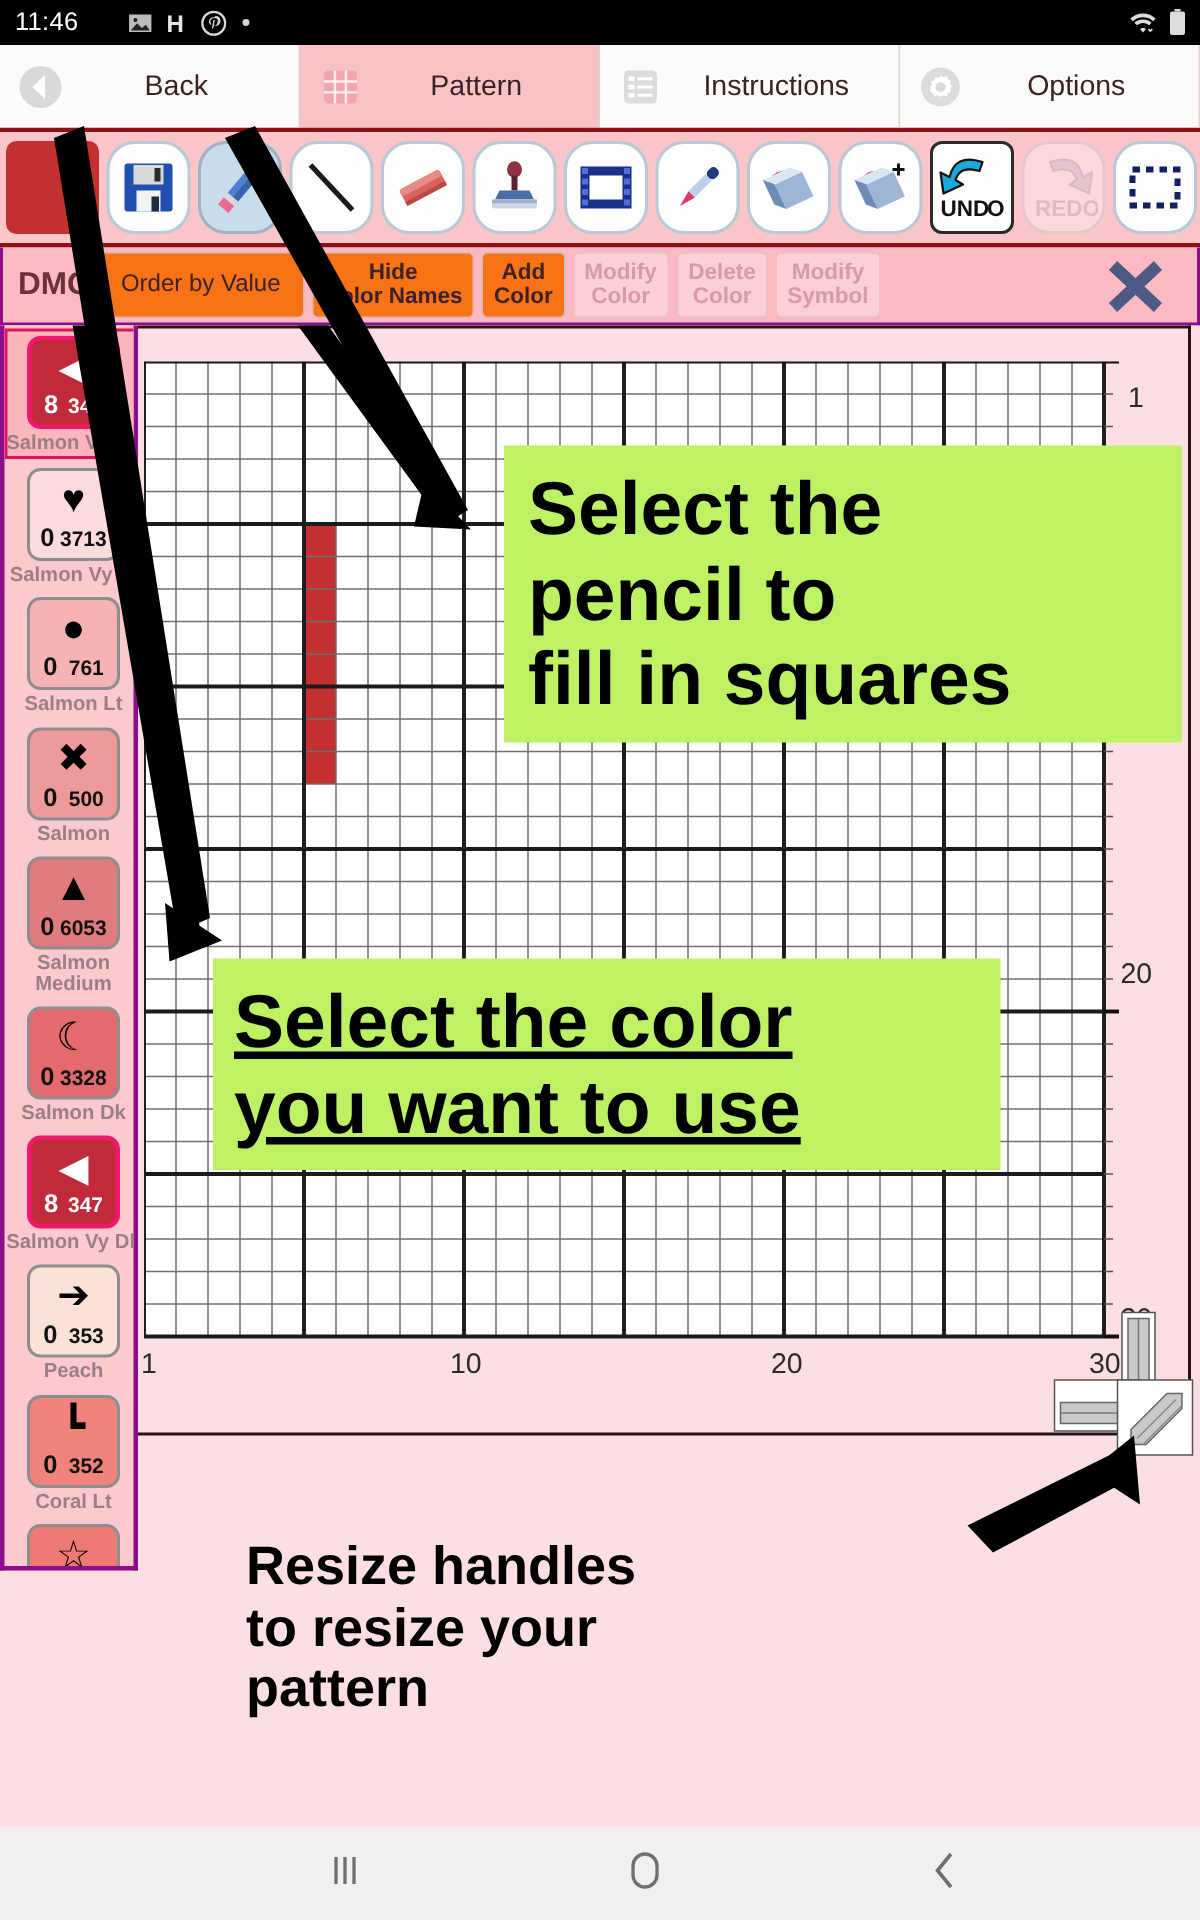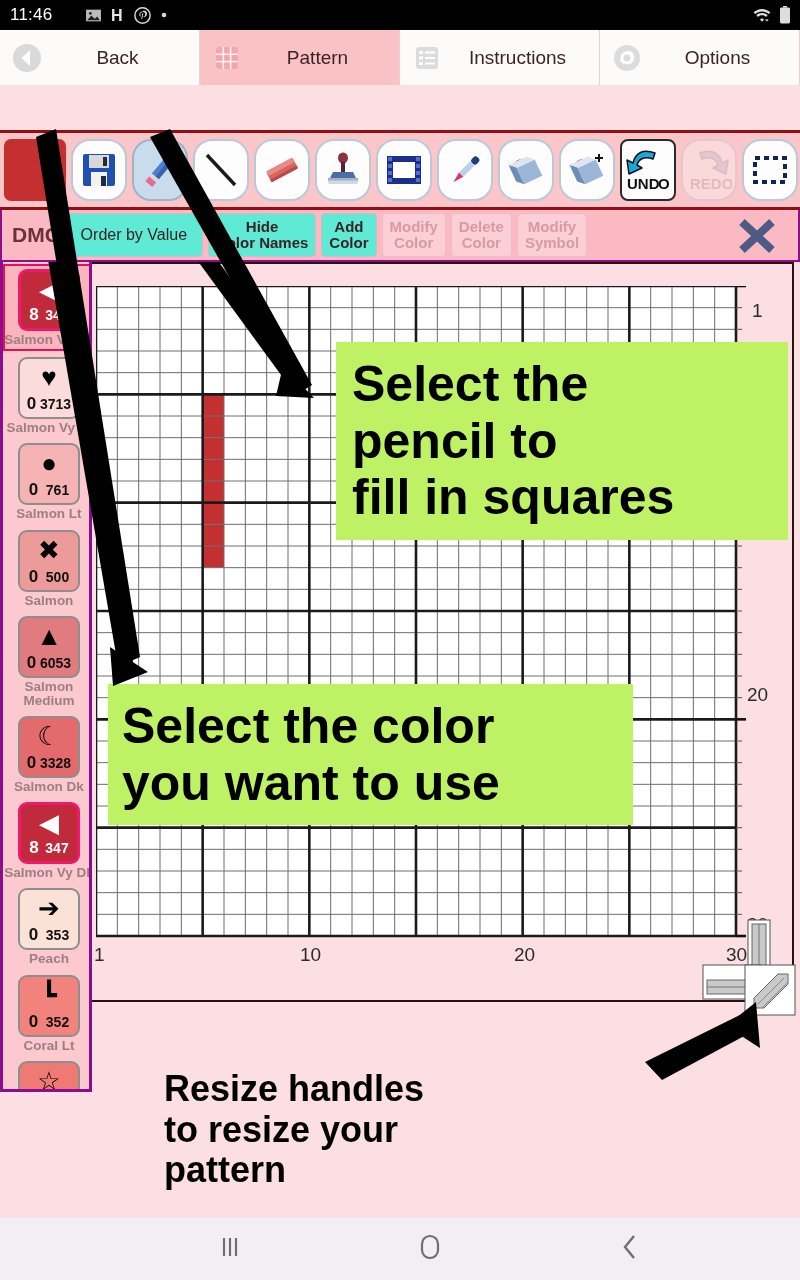--- a/index.html
+++ b/index.html
@@ -36,21 +36,20 @@
     font-weight: 400; padding-right: 14px;
   }
   .tabicon { width: 30px; height: 30px; flex: 0 0 30px; }
 
   
   .toolbar {
     height: 80px; background: #fbc6c9;
     border-top: 3px solid #8e0f14; border-bottom: 3px solid #8e0f14;
     display: flex; align-items: center; padding: 0 4px; gap: 5px;
     overflow: hidden;
-    margin-top: 45px;
   }
   .curcolor { width: 62px; height: 62px; border-radius: 7px; flex: 0 0 62px; }
   .tool {
     width: 56px; height: 62px; flex: 0 0 56px;
     border: 2px solid #b9c9d6; border-radius: 19px;
     background: #fdfdfd; display: flex; align-items: center; justify-content: center;
   }
   .tool.sel { background: #c9dcec; border-color: #9bb4c8; }
   .tool.dark { background: #fdfdfd; border: 2px solid #2a2a2a; border-radius: 8px; }
   .tool.disabled { opacity: .34; }
@@ -58,21 +57,21 @@
 
   
   .colorhdr {
     height: 52px; background: #fbb9c4;
     border: 2px solid #8d0d8d; border-top: none;
     display: flex; align-items: center; padding: 0 6px; gap: 5px;
     position: relative;
   }
   .dmc-label { font-size: 21px; font-weight: 700; color: #6d3238; padding-left: 4px; }
   .hbtn {
-    background: #5eead4; border: 1px solid #d9b8bd; border-radius: 4px;
+    background: #f97316; border: 1px solid #d9b8bd; border-radius: 4px;
     font-size: 15px; color: #3b2226; text-align: center; line-height: 1.05;
     padding: 3px 7px; min-height: 44px;
     display: flex; flex-direction: column; align-items: center; justify-content: center;
     font-weight: 700;
   }
   .hbtn.wide { font-weight: 400; min-width: 138px; font-size: 16px; }
   .hbtn.dim { background: #fbcfd5; color: #d89aa3; border-color: #eebcc3; font-weight: 700;}
   .xclose { position: absolute; right: 18px; top: 6px; }
 
   
@@ -656,21 +655,21 @@
       </svg>
     </span>
   </div>
 
   <div class="callout" style="left:336px; top:80px; width:452px; padding:14px 16px; font-size:50px;">
     <div>Select the</div>
     <div>pencil to</div>
     <div>fill in squares</div>
   </div>
 
-  <div class="callout" style="left:108px; top:422px; width:525px; padding:14px 14px; font-size:50px;">
+  <div class="callout" style="left:142px; top:422px; width:525px; padding:14px 14px; font-size:50px;text-decoration:underline;">
     <div>Select the color</div>
     <div>you want to use</div>
   </div>
 
   <div class="callout pink" style="left:164px; top:807px; width:520px; font-size:36px;">
     <div>Resize handles</div>
     <div>to resize your</div>
     <div>pattern</div>
   </div>
 

